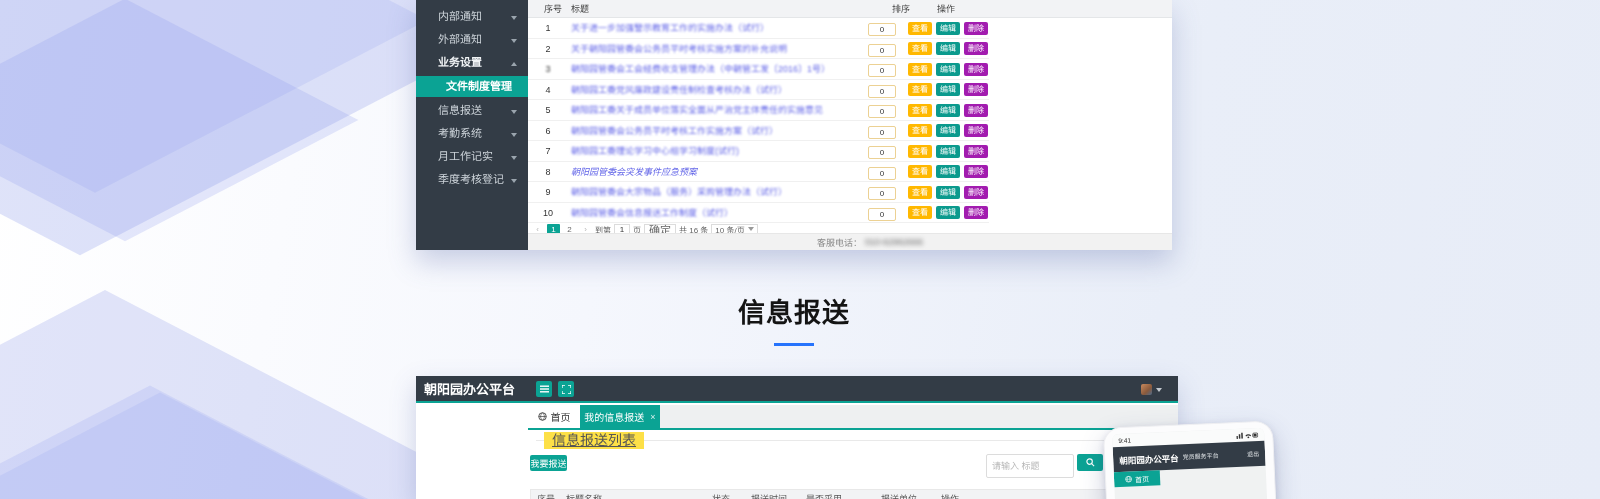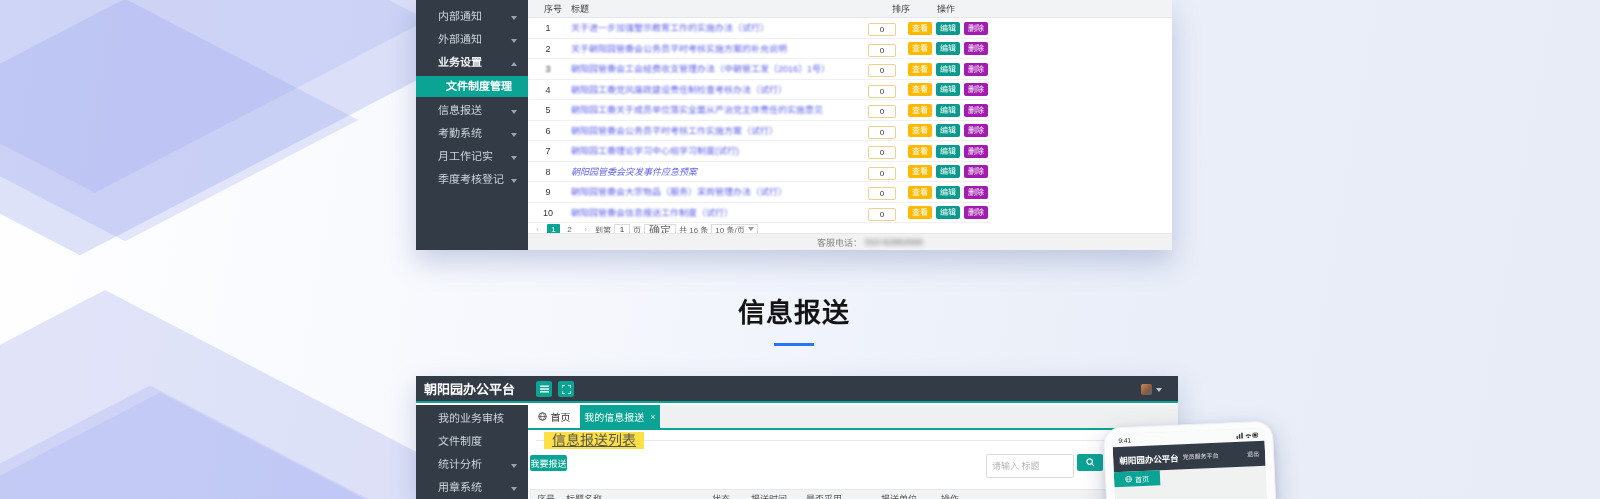--- a/index.html
+++ b/index.html
@@ -308,30 +308,20 @@
             <path d="M0 3V0h3M6 0h3v3M9 6v3H6M3 9H0V6" fill="none" stroke="#fff" stroke-width="1.3"></path>
           </svg>
       </button>
     </span>
     <span class="bw-user">
       <span class="avatar"></span>
       <i class="tri down dk"></i>
     </span>
   </div>
 
-  <div class="bw-side">
-    <div class="side-item">
-      <span>我的业务审核</span></div>
-    <div class="side-item">
-      <span>文件制度</span></div>
-    <div class="side-item">
-      <span>统计分析</span><i class="tri down"></i></div>
-    <div class="side-item">
-      <span>用章系统</span><i class="tri down"></i></div>
-  </div>
 
   <div class="bw-tabs">
     <span class="tab home">
       <svg width="9" height="9" viewBox="0 0 10 10">
           <circle cx="5" cy="5" r="4.2" fill="none" stroke="#444" stroke-width="1"></circle>
           <path d="M.8 5h8.4M5 .8c-2.8 2.4-2.8 6 0 8.4 2.8-2.4 2.8-6 0-8.4z" fill="none" stroke="#444" stroke-width=".8"></path>
         </svg>
       <span>首页</span>
     </span>
     <span class="tab act">

